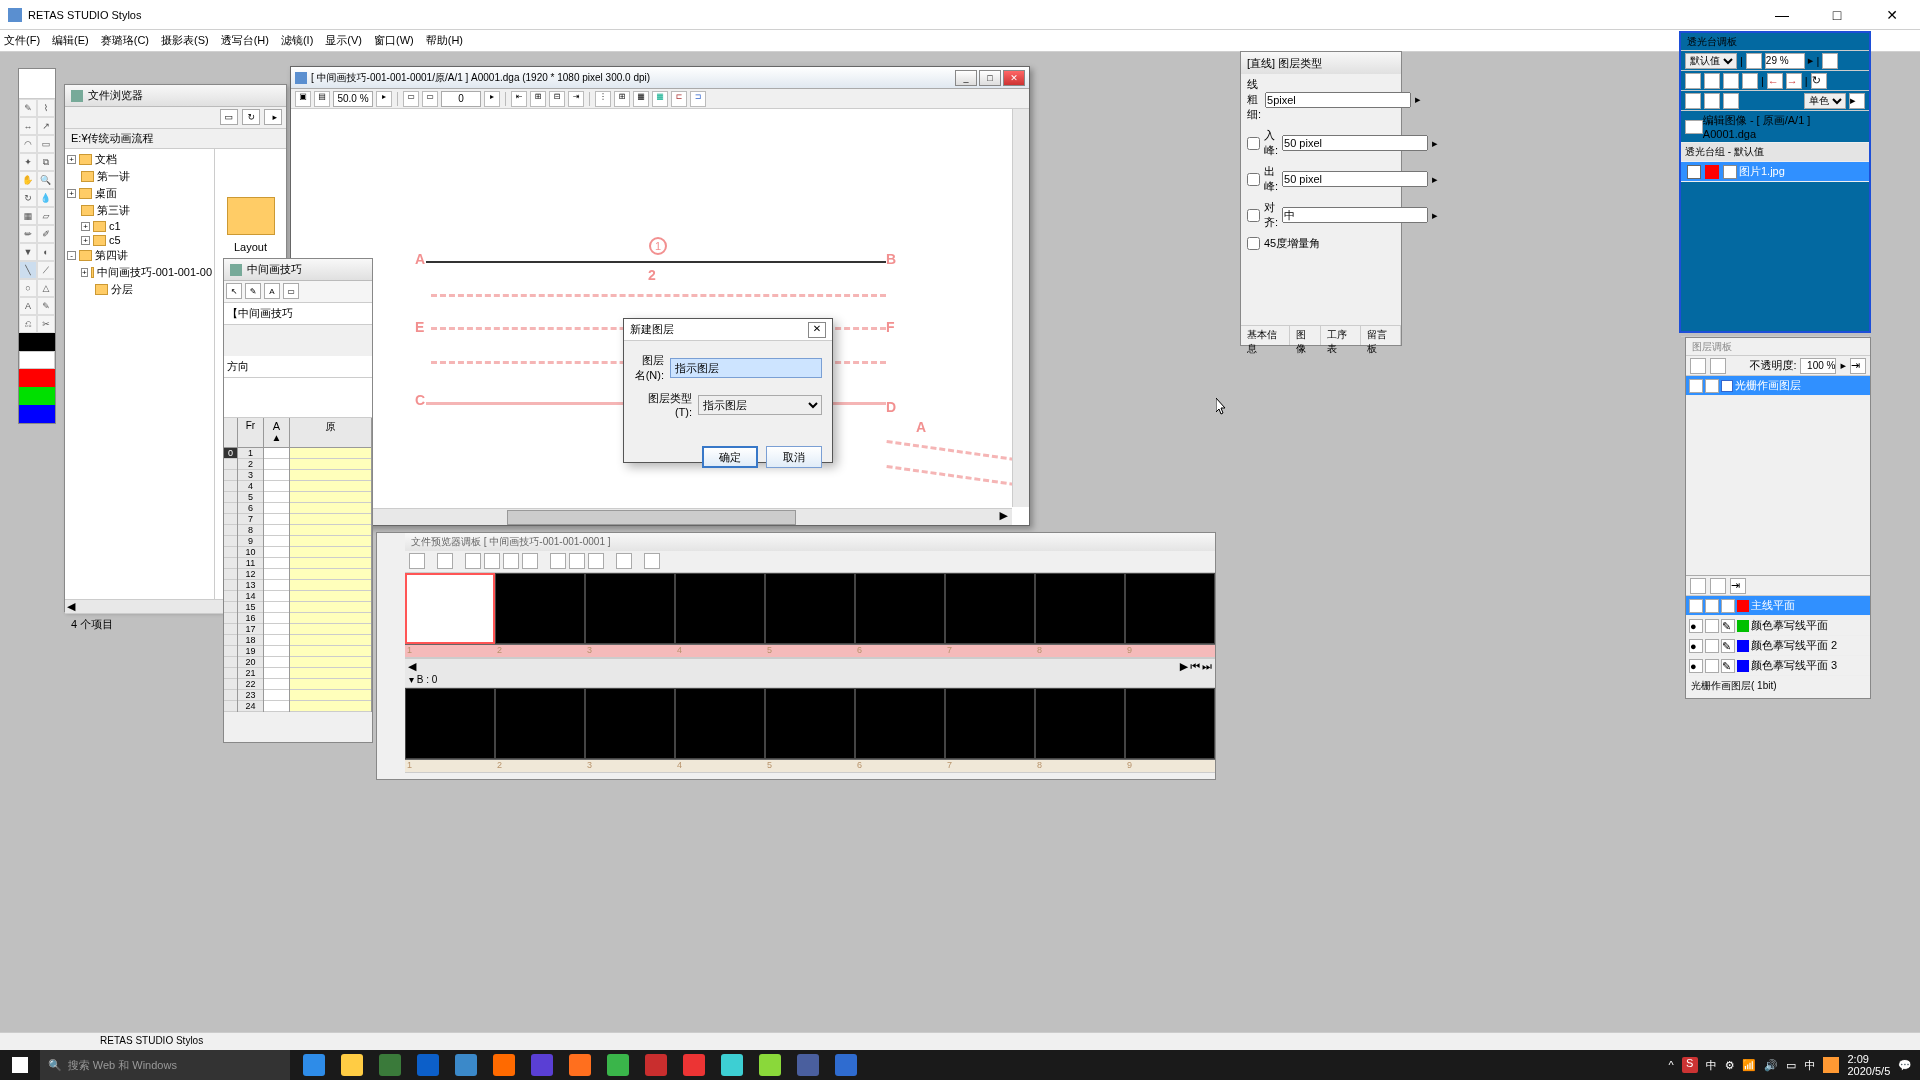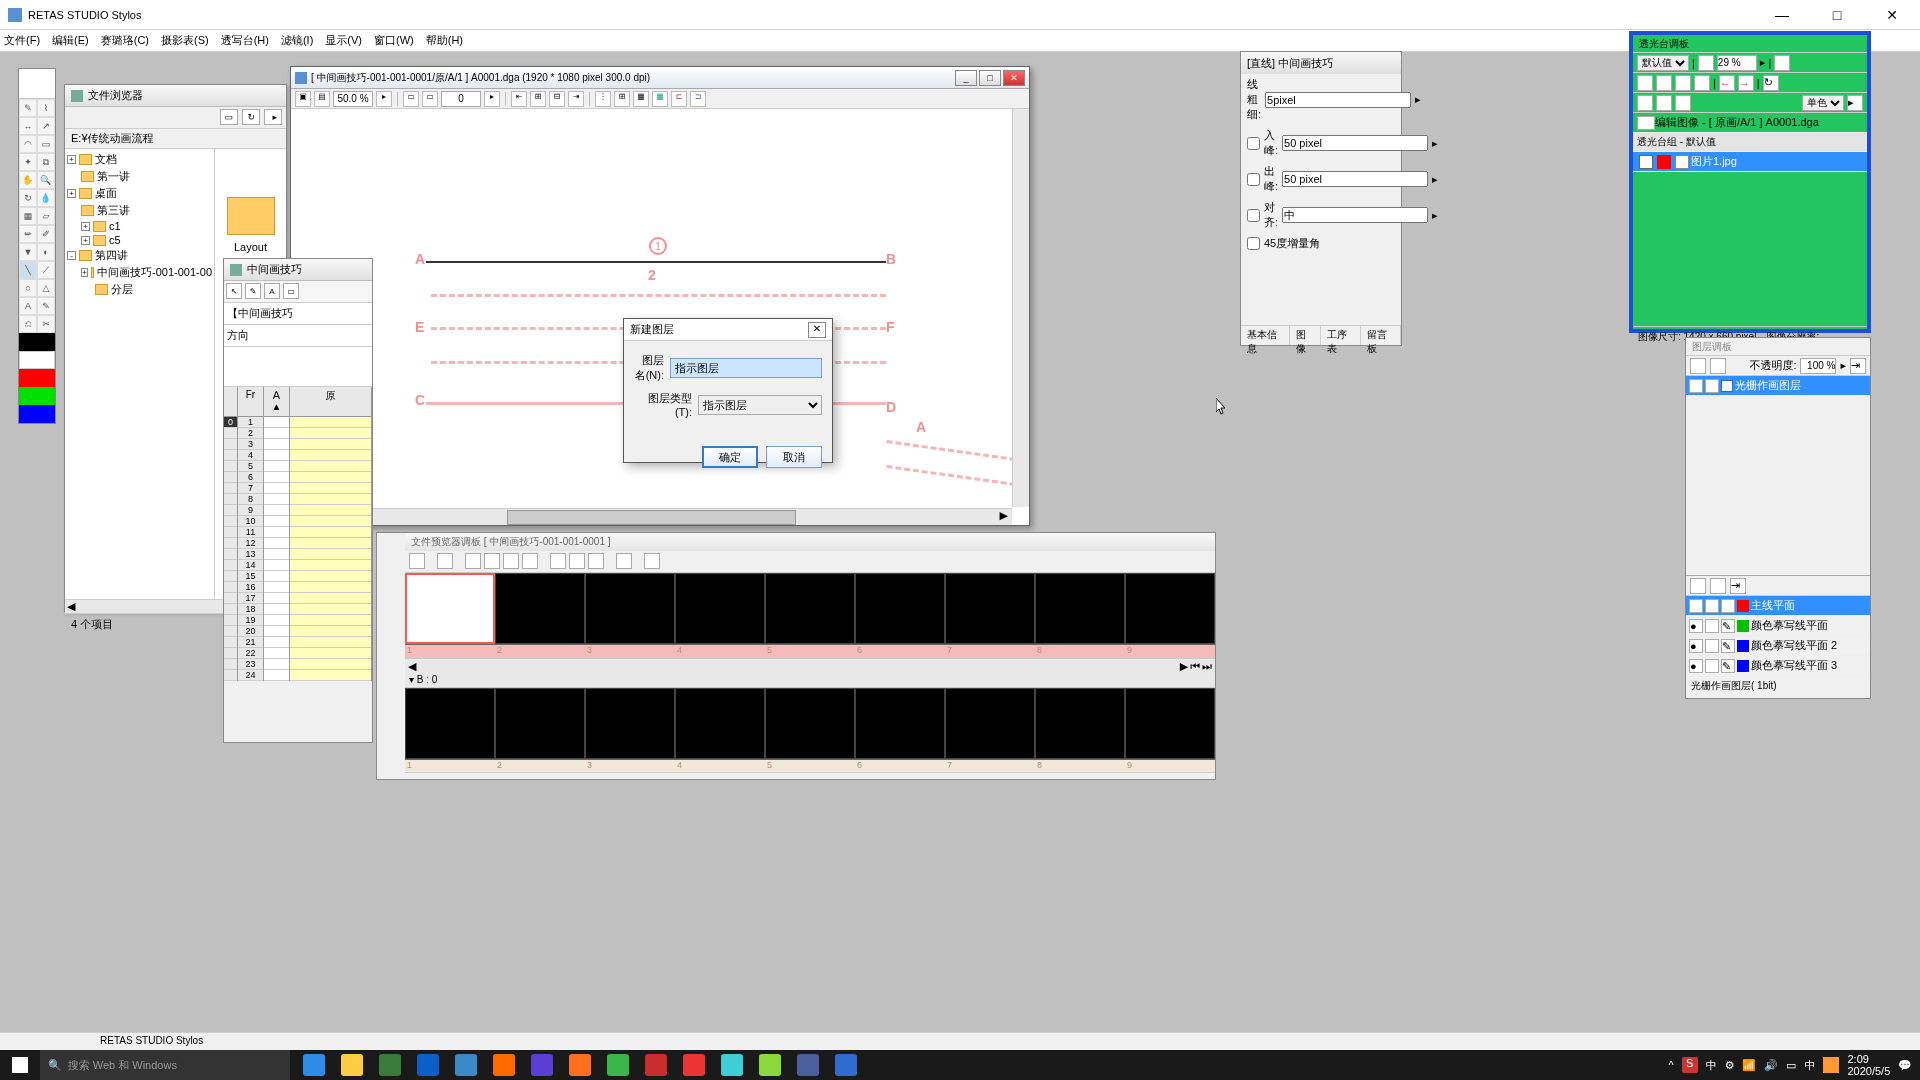--- a/index.html
+++ b/index.html
@@ -56,21 +56,21 @@
     .canvas-label { position:absolute; color:#f29090; font-size:14px; font-weight:bold;}
     .circled-num { position:absolute; width:18px; height:18px; border:2px solid #f29090; border-radius:50%; color:#f29090; text-align:center; line-height:14px; font-size:11px;}
     .canvas-scroll-v { position:absolute; right:0; top:42px; bottom:18px; width:17px; background:#e8e8e8; border-left:1px solid #ccc;}
     .canvas-scroll-h { position:absolute; bottom:0; left:0; right:17px; height:17px; background:#e8e8e8; border-top:1px solid #ccc; display:flex;}
     .canvas-scroll-h .thumb { position:absolute; left:30%; width:40%; height:15px; top:1px; background:#ccc; border:1px solid #999;}
     
     .xsheet-panel { position:absolute; left:223px; top:206px; width:150px; height:485px; background:#f0f0f0; border:1px solid #888;}
     .xsheet-toolbar { height:22px; background:#f5f5f5; border-bottom:1px solid #ccc; display:flex; gap:3px; padding:2px;}
     .xsheet-toolbar .xb { width:16px; height:16px; border:1px solid #aaa; background:#fff; font-size:8px;}
     .xsheet-label { padding:3px; background:#fff; border-bottom:1px solid #ccc; font-size:10px; white-space:nowrap; overflow:hidden;}
-    .xsheet-label2 { padding:3px; background:#fff; border-bottom:1px solid #ccc; font-size:10px;}
+    .xsheet-label2 { padding:3px; background:#fff; border-bottom:1px solid #ccc; font-size:10px;margin-top:31px;}
     .xsheet-grid { display:flex; background:#fff;}
     .xsheet-col { border-right:1px solid #999;}
     .xsheet-hdr { height:30px; border-bottom:1px solid #999; background:#e8e8e8; text-align:center; padding:2px; font-size:10px;}
     .xsheet-cell { height:11px; border-bottom:1px solid #ccc; text-align:center; font-size:9px;}
     .xsheet-cell.num { background:#e8e8e8;}
     .xsheet-cell.yellow { background:#ffffbb;}
     
     .timeline-panel { position:absolute; left:376px; top:480px; width:840px; height:248px; background:#f0f0f0; border:1px solid #888;padding-left:28px;}
     .timeline-title { height:18px; background:linear-gradient(#f8f8f8,#e4e4e4); padding:2px 6px; font-size:10px; color:#666;}
     .timeline-toolbar { height:22px; display:flex; gap:3px; padding:2px 4px; border-bottom:1px solid #ccc;}
@@ -85,21 +85,21 @@
     .tl-ruler.active-track { background:#f5baba;}
     .tl-scroll { height:16px; background:#e8e8e8; border-top:1px solid #ccc; display:flex; justify-content:space-between; padding:0 3px; align-items:center;}
     
     .right-panels { position:absolute; right:0; top:-15px; width:680px; height:740px;}
     
     .tool-opts { position:absolute; left:0; top:14px; width:162px; height:295px; background:#f0f0f0; border:1px solid #888;}
     .tool-opts .row { display:flex; align-items:center; gap:4px; padding:3px 6px; font-size:10px;}
     .tool-opts .tab-footer { position:absolute; bottom:0; height:20px; display:flex; border-top:1px solid #ccc; width:100%;}
     .tool-opts .tab-footer span { padding:2px 6px; border-right:1px solid #ccc; font-size:10px;}
     
-    .lighttable { position:absolute; right:49px; top:-6px; width:242px; height:302px; background:#22c55e; border:4px solid #1d4ed8;}
+    .lighttable { position:absolute; right:49px; top:-6px; width:192px; height:302px; background:#0369a1; border:2px solid #1d4ed8;}
     .lt-title { height:18px; padding:2px 6px; font-size:10px; border-bottom:1px solid #ccc;}
     .lt-toolbar { height:20px; display:flex; gap:3px; padding:2px 4px; border-bottom:1px solid #ccc; align-items:center;}
     .lt-toolbar .ltb { width:16px; height:16px; border:1px solid #aaa; background:#fff;}
     .lt-toolbar input { width:40px; height:16px; border:1px solid #aaa; font-size:10px;}
     .lt-toolbar select { height:16px; border:1px solid #aaa; font-size:10px;}
     .lt-row { display:flex; align-items:center; padding:2px 4px; font-size:10px; border-bottom:1px solid #eee;}
     .lt-row.sel { background:#3090ff; color:#fff;}
     .lt-sw { width:14px; height:14px; margin:0 2px;}
     .lt-list { height:150px; overflow:auto;}
     .lt-footer { padding:3px 5px; font-size:10px; border-top:1px solid #ccc;margin-top:24px;}
@@ -543,21 +543,21 @@
         <span>7</span>
         <span>8</span>
         <span>9</span>
     </div>
   </div>
 
   <div class="right-panels">
 
     <div class="tool-opts">
       <div class="panel-title" style="border:none;">
-          <span>[直线] 中间画技巧</span>
+          <span>[直线] 图层类型</span>
         </div>
       <div class="row">
           <span>线粗细:</span>
           <input value="5pixel" style="">
           <span>▸</span>
         </div>
       <div class="row">
           <input type="checkbox" style="">
           <span>入峰:</span>
           <input value="50 pixel" style="">

